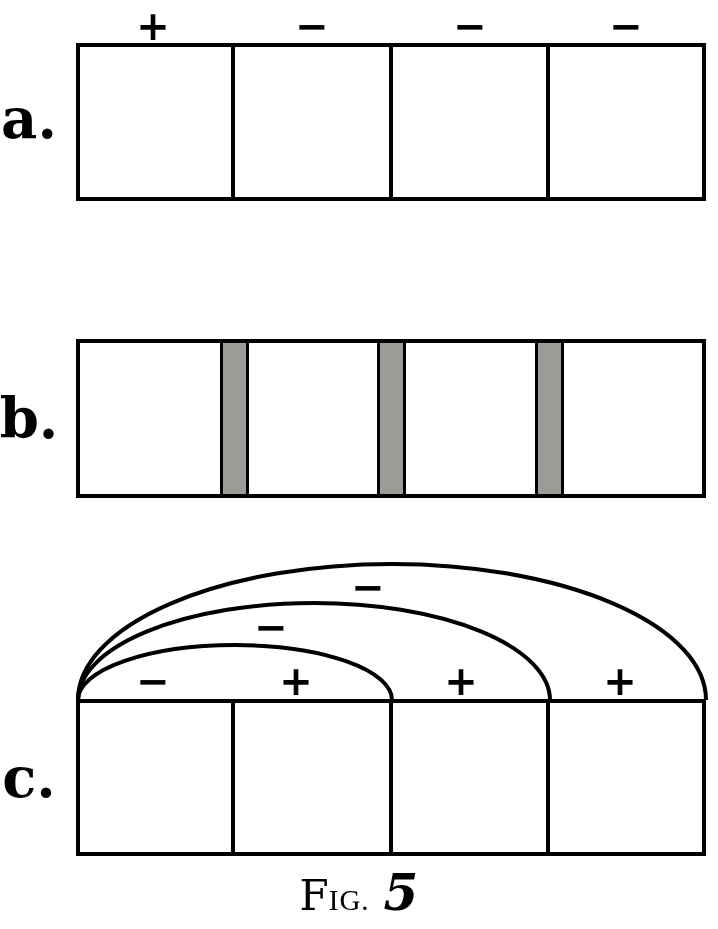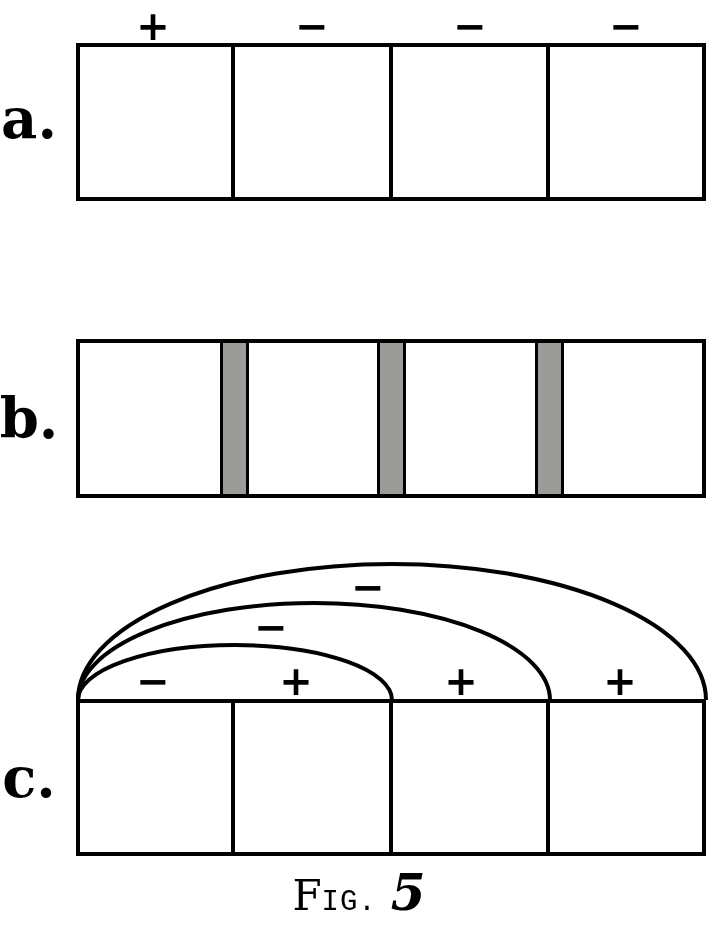--- a/index.html
+++ b/index.html
@@ -68,21 +68,21 @@
     justify-content: center;
     align-items: baseline;
     color: #000;
   }
   #caption .cap-prefix {
     font-family: "DejaVu Serif", serif;
     font-size: 42px;
     line-height: 1;
   }
   #caption .cap-smallcaps {
-    font-family: Liberation Mono, monospace;
+    font-family: Liberation Serif, serif;
     font-size: 29px;
     text-transform: uppercase;
     line-height: 1;
     letter-spacing: 1px;
   }
   #caption .cap-number {
     font-family: "DejaVu Serif", serif;
     font-style: italic;
     font-weight: bold;
     font-size: 50px;

